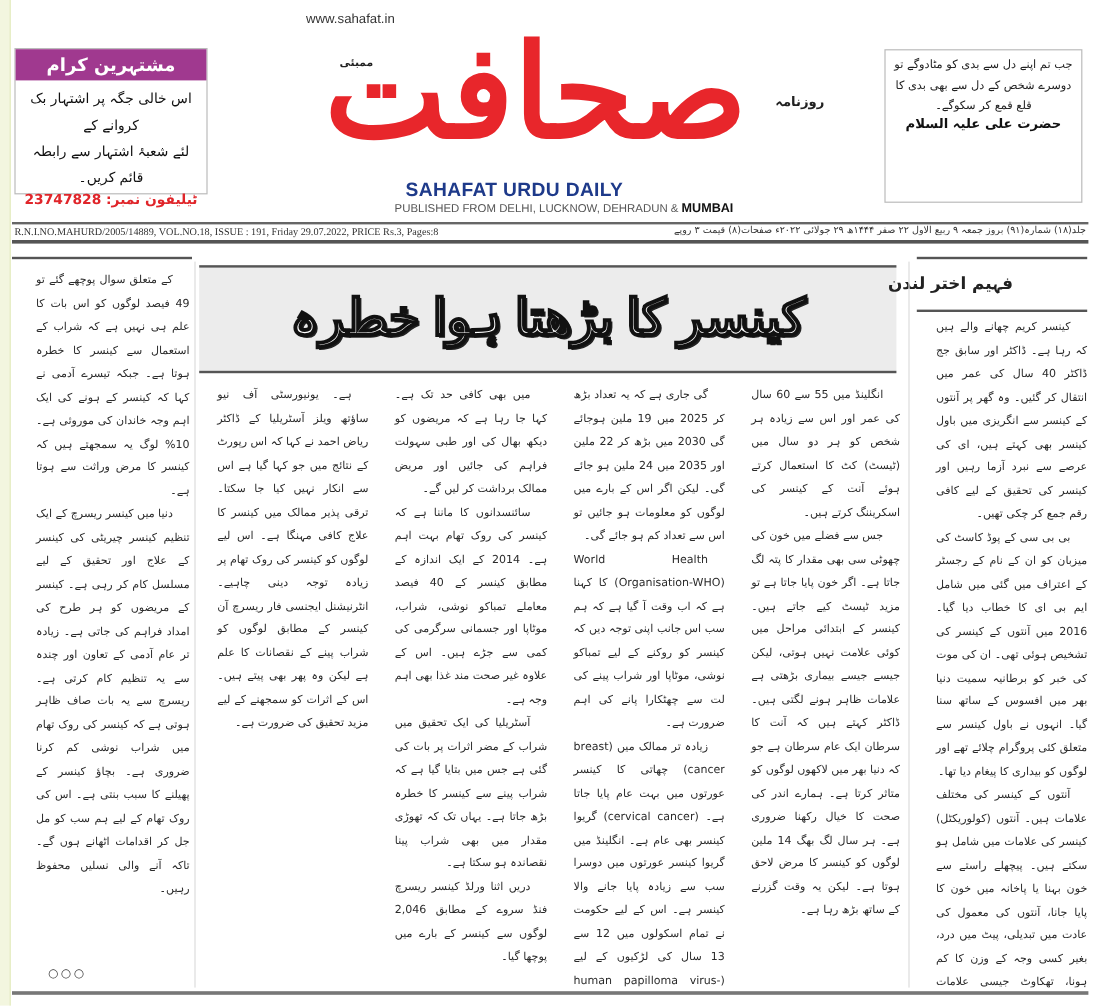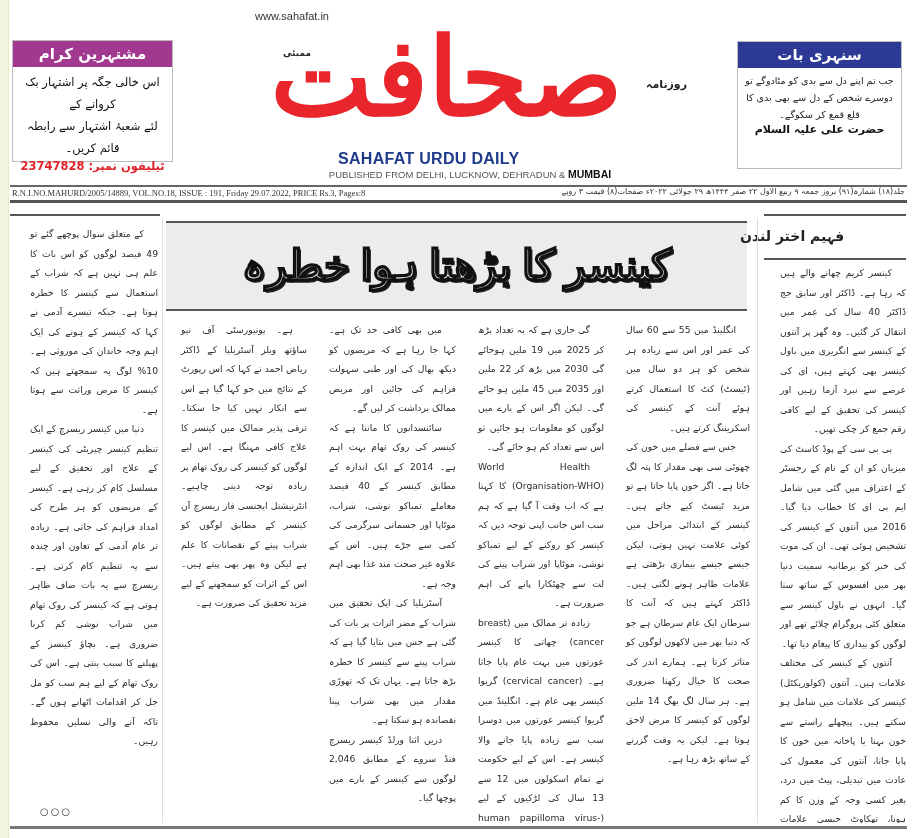--- a/index.html
+++ b/index.html
@@ -67,21 +67,20 @@
 </div>
 <div class="mumbai-small">ممبئی</div>
 <div class="roznama">روزنامہ</div>
 <div class="daily">SAHAFAT URDU DAILY</div>
 <div class="published">
   <span>PUBLISHED FROM DELHI, LUCKNOW, DEHRADUN &amp;</span>
   <b>MUMBAI</b>
 </div>
 
 <div class="quotebox">
-  <div class="hd">سنہری بات</div>
   <div class="bd">جب تم اپنے دل سے بدی کو مٹادوگے تو دوسرے شخص کے دل سے بھی بدی کا قلع قمع کر سکوگے۔</div>
   <div class="author">حضرت علی علیہ السلام</div>
 </div>
 
 <div class="rule r1"></div>
 <div class="info-en">R.N.I.NO.MAHURD/2005/14889, VOL.NO.18, ISSUE : 191, Friday 29.07.2022, PRICE Rs.3, Pages:8</div>
 <div class="info-ur">جلد(۱۸) شمارہ(۹۱) بروز جمعہ ۹ ربیع الاول ۲۲ صفر ۱۴۴۴ھ ۲۹ جولائی ۲۰۲۲ء صفحات(۸) قیمت ۳ روپے</div>
 <div class="rule r2"></div>
 
 <div class="topline" style="left:10px;width:150px;"></div>
@@ -99,21 +98,21 @@
   <p>آنتوں کے کینسر کی مختلف علامات ہیں۔ آنتوں (کولوریکٹل) کینسر کی علامات میں شامل ہو سکتے ہیں۔ پیچھلے راستے سے خون بہنا یا پاخانہ میں خون کا پایا جانا، آنتوں کی معمول کی عادت میں تبدیلی، پیٹ میں درد، بغیر کسی وجہ کے وزن کا کم ہونا، تھکاوٹ جیسی علامات ہیں۔ جو پائے جانے پر فوراً ڈاکٹر سے رجوع کرنا چاہیے۔ آنت کا سرطان ایک عام اصطلاح ہے جو ہم ان سرطانوں کے لیے استعمال کرتے ہیں جو بڑی آنت میں شروع ہوتے ہیں۔ اس بات پر انحصار کرتے ہوئے کہ سرطان کہاں سے شروع ہوتا ہے اس کو کولون یا بڑی آنت کا سرطان بھی کہا جاتا ہے۔</p>
 </div>
 <div class="colsep" style="left:757px;top:218px;height:605px;"></div>
 
 <div class="col" style="left:610px;top:320px;width:140px;height:503px;">
   <p>انگلینڈ میں 55 سے 60 سال کی عمر اور اس سے زیادہ ہر شخص کو ہر دو سال میں (ٹیسٹ) کٹ کا استعمال کرتے ہوئے آنت کے کینسر کی اسکریننگ کرتے ہیں۔</p>
   <p>جس سے فضلے میں خون کی چھوٹی سی بھی مقدار کا پتہ لگ جاتا ہے۔ اگر خون پایا جاتا ہے تو مزید ٹیسٹ کیے جاتے ہیں۔ کینسر کے ابتدائی مراحل میں کوئی علامت نہیں ہوتی، لیکن جیسے جیسے بیماری بڑھتی ہے علامات ظاہر ہونے لگتی ہیں۔ ڈاکٹر کہتے ہیں کہ آنت کا سرطان ایک عام سرطان ہے جو کہ دنیا بھر میں لاکھوں لوگوں کو متاثر کرتا ہے۔ ہمارے اندر کی صحت کا خیال رکھنا ضروری ہے۔ ہر سال لگ بھگ 14 ملین لوگوں کو کینسر کا مرض لاحق ہوتا ہے۔ لیکن یہ وقت گزرنے کے ساتھ بڑھ رہا ہے۔</p>
 </div>
 
 <div class="col" style="left:462px;top:320px;width:142px;height:503px;">
-  <p>گی جاری ہے کہ یہ تعداد بڑھ کر 2025 میں 19 ملین ہوجائے گی 2030 میں بڑھ کر 22 ملین اور 2035 میں 45 ملین ہو جائے گی۔ لیکن اگر اس کے بارے میں لوگوں کو معلومات ہو جائیں تو اس سے تعداد کم ہو جائے گی۔</p>
+  <p>گی جاری ہے کہ یہ تعداد بڑھ کر 2025 میں 19 ملین ہوجائے گی 2030 میں بڑھ کر 22 ملین اور 2035 میں 24 ملین ہو جائے گی۔ لیکن اگر اس کے بارے میں لوگوں کو معلومات ہو جائیں تو اس سے تعداد کم ہو جائے گی۔</p>
   <p>World Health (Organisation-WHO) کا کہنا ہے کہ اب وقت آ گیا ہے کہ ہم سب اس جانب اپنی توجہ دیں کہ کینسر کو روکنے کے لیے تمباکو نوشی، موٹاپا اور شراب پینے کی لت سے چھٹکارا پانے کی اہم ضرورت ہے۔</p>
   <p>زیادہ تر ممالک میں (breast cancer) چھاتی کا کینسر عورتوں میں بہت عام پایا جاتا ہے۔ (cervical cancer) گریوا کینسر بھی عام ہے۔ انگلینڈ میں گریوا کینسر عورتوں میں دوسرا سب سے زیادہ پایا جانے والا کینسر ہے۔ اس کے لیے حکومت نے تمام اسکولوں میں 12 سے 13 سال کی لڑکیوں کے لیے (human papilloma virus-HPV) کا ٹیکہ لگانا لازمی قرار دیا ہے۔</p>
 </div>
 
 <div class="col" style="left:313px;top:320px;width:143px;height:503px;">
   <p>میں بھی کافی حد تک ہے۔ کہا جا رہا ہے کہ مریضوں کو دیکھ بھال کی اور طبی سہولت فراہم کی جائیں اور مریض ممالک برداشت کر لیں گے۔</p>
   <p>سائنسدانوں کا ماننا ہے کہ کینسر کی روک تھام بہت اہم ہے۔ 2014 کے ایک اندازہ کے مطابق کینسر کے 40 فیصد معاملے تمباکو نوشی، شراب، موٹاپا اور جسمانی سرگرمی کی کمی سے جڑے ہیں۔ اس کے علاوہ غیر صحت مند غذا بھی اہم وجہ ہے۔</p>
   <p>آسٹریلیا کی ایک تحقیق میں شراب کے مضر اثرات پر بات کی گئی ہے جس میں بتایا گیا ہے کہ شراب پینے سے کینسر کا خطرہ بڑھ جاتا ہے۔ یہاں تک کہ تھوڑی مقدار میں بھی شراب پینا نقصاندہ ہو سکتا ہے۔</p>
   <p>دریں اثنا ورلڈ کینسر ریسرچ فنڈ سروے کے مطابق 2,046 لوگوں سے کینسر کے بارے میں پوچھا گیا۔</p>
 </div>

